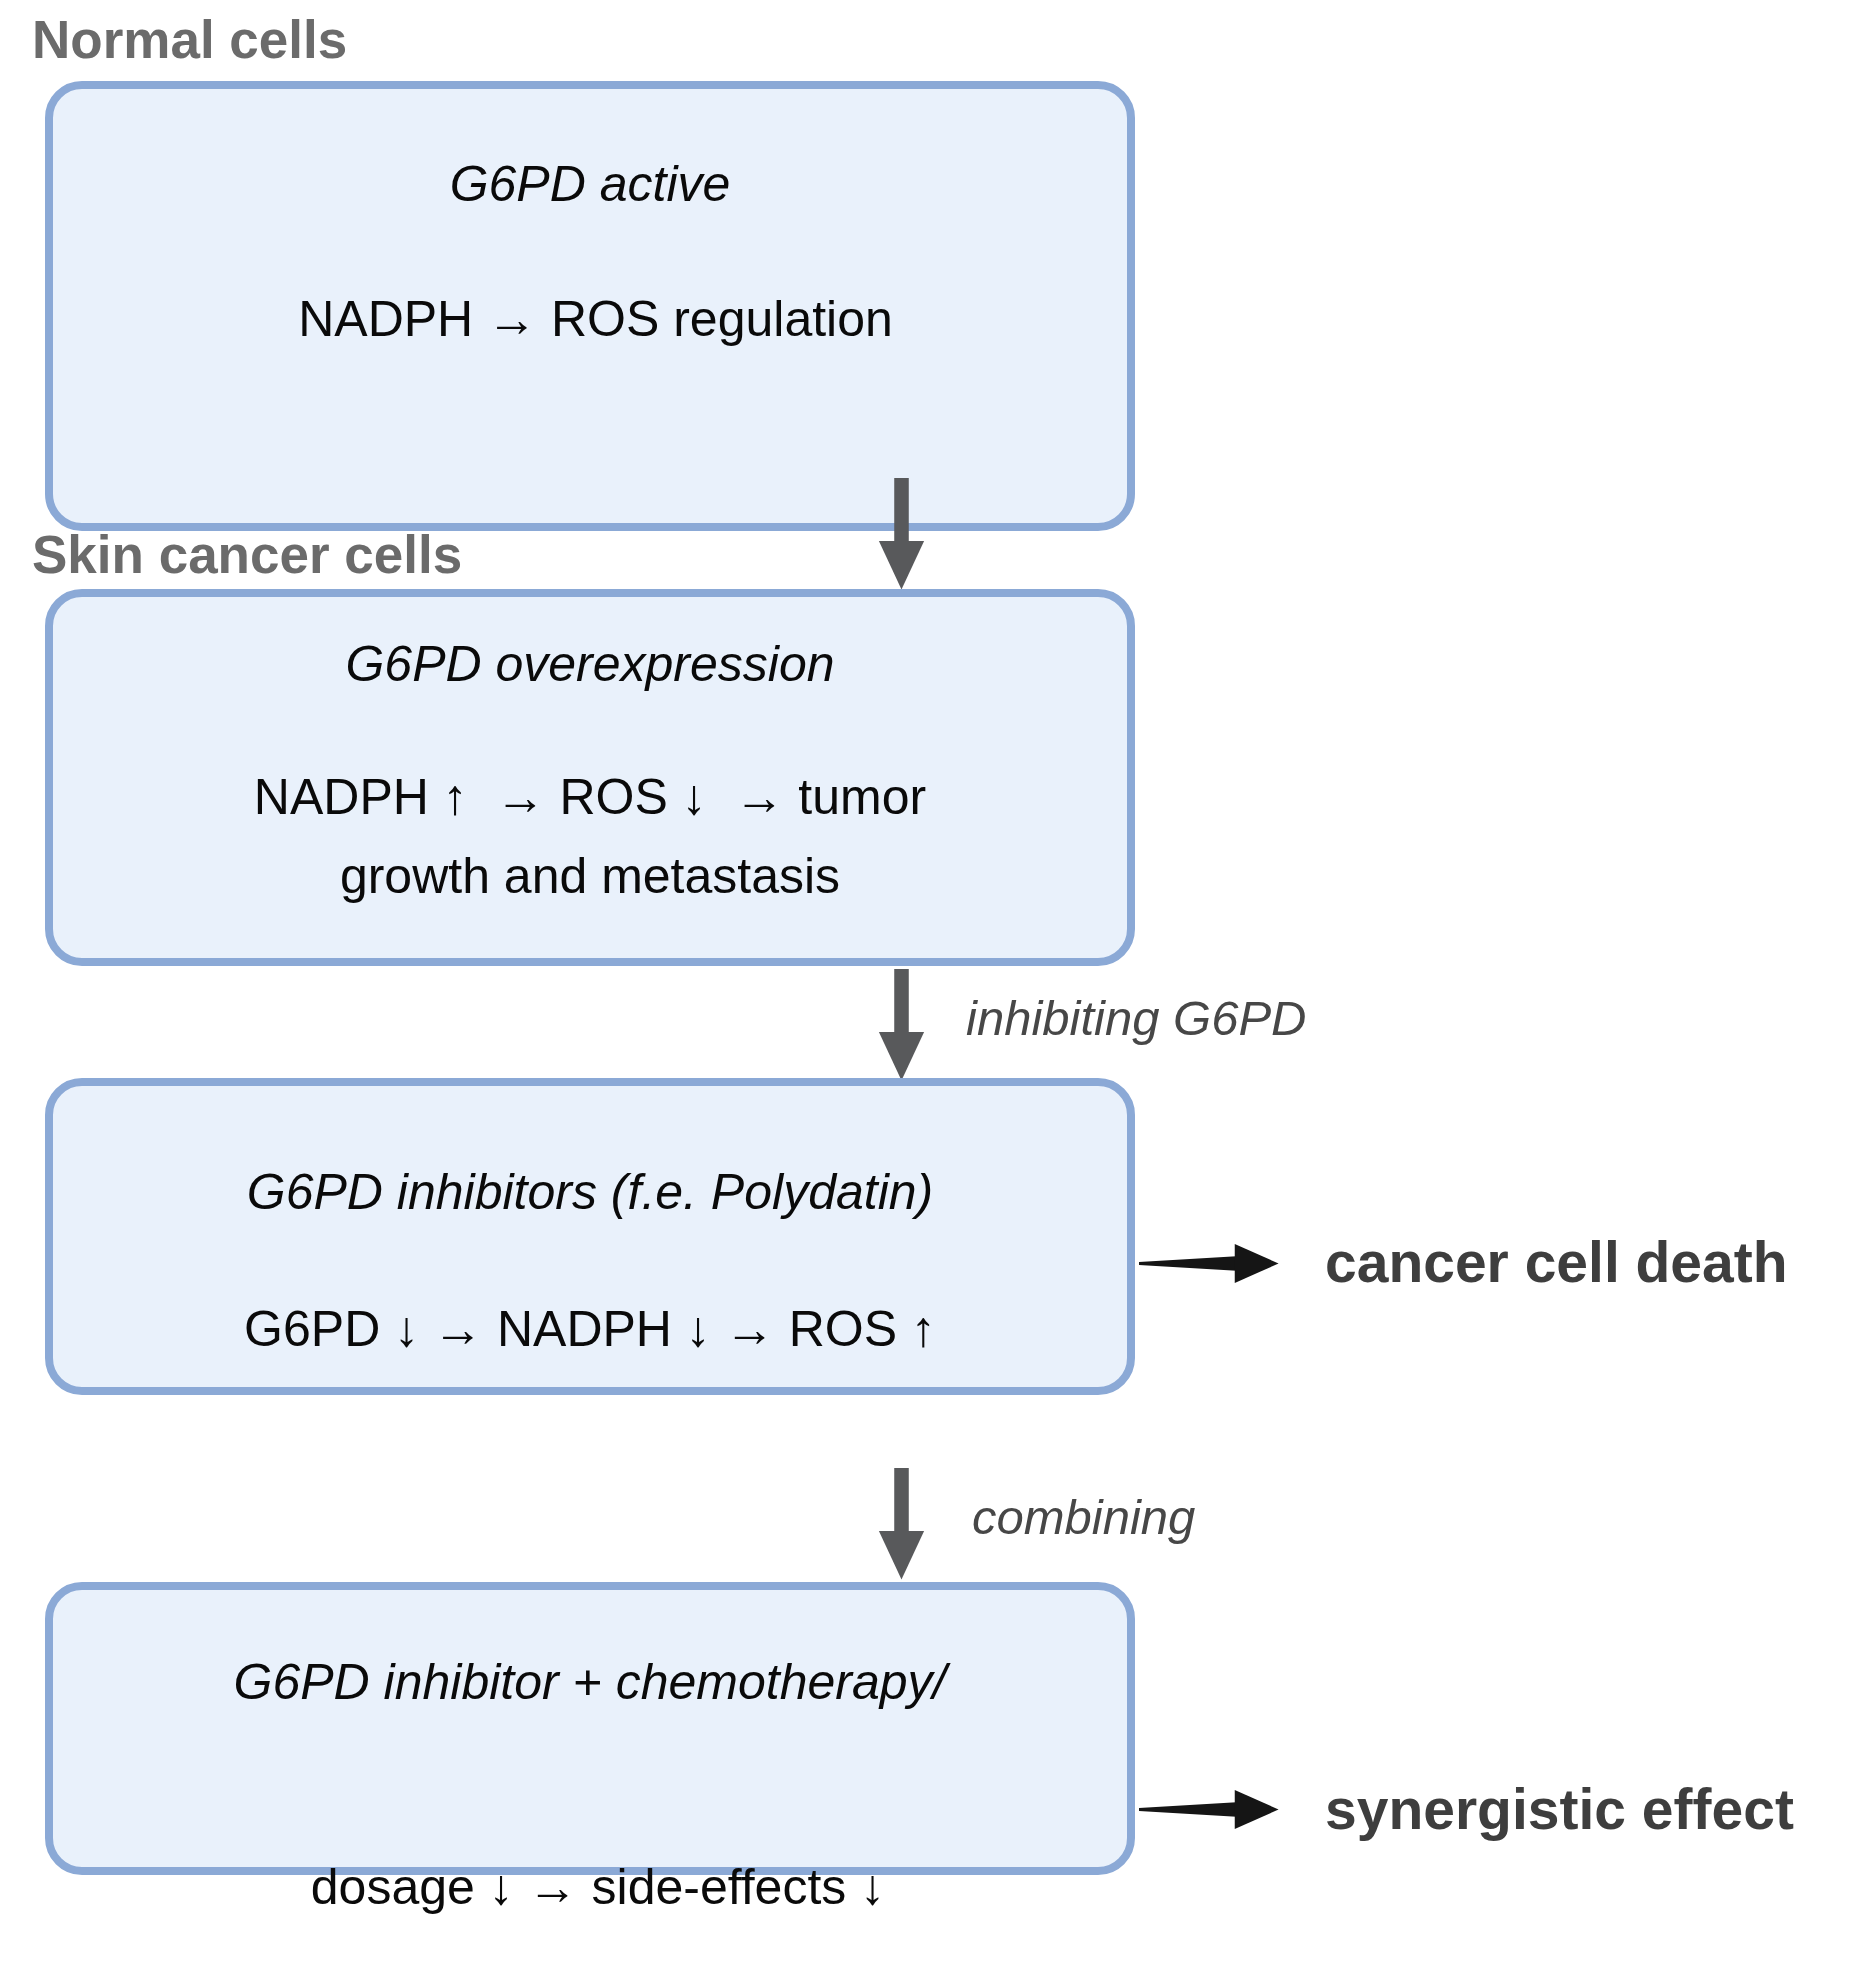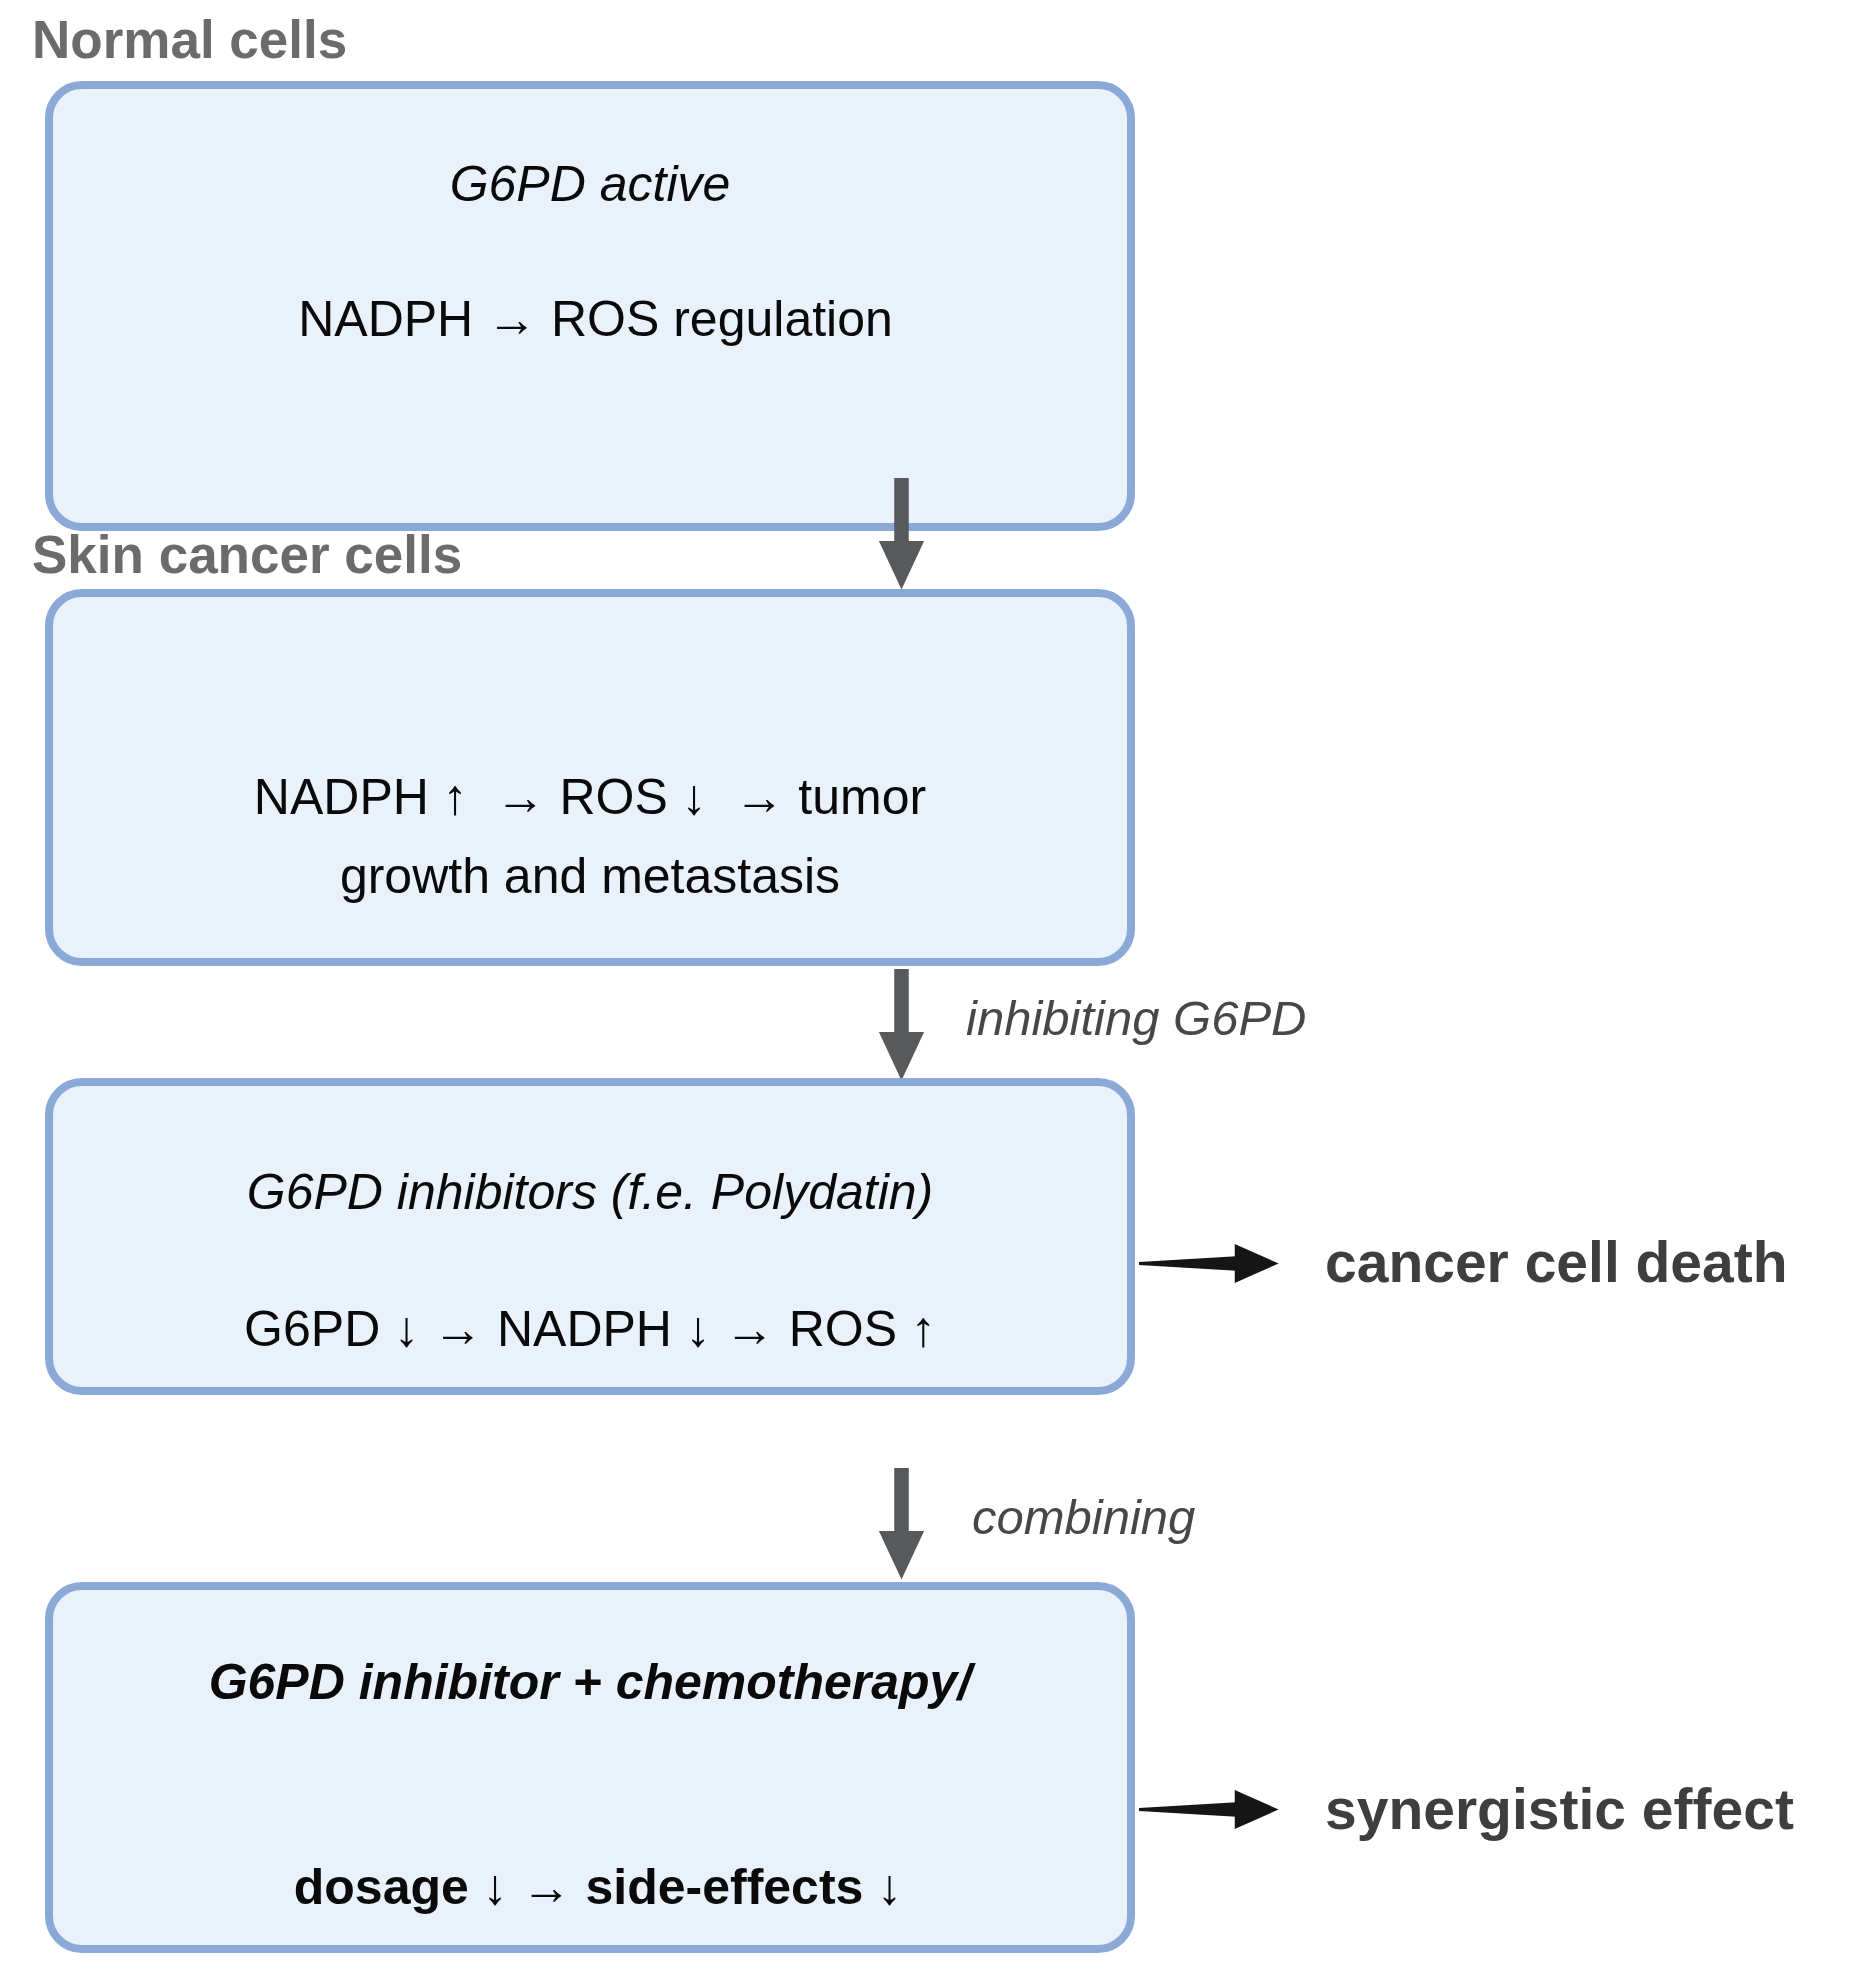--- a/index.html
+++ b/index.html
@@ -49,20 +49,21 @@
   </div>
 
   <svg class="varrow" style="left:877px;top:478px;" viewBox="0 0 60 140">
     <rect class="fillpart" x="21" y="0" width="18" height="80"></rect>
     <polygon class="fillpart" points="2,78 58,78 30,138"></polygon>
   </svg>
 
   <div class="section-label" style="left:32px;top:528px;">Skin cancer cells</div>
 
   <div class="box" style="top:589px;height:377px;">
+    <div class="boxline italic" style="top:40px;">G6PD overexpression</div>
     <div class="boxline" style="top:173px;">NADPH ↑  → ROS ↓  → tumor</div>
     <div class="boxline" style="top:252px;text-align:center;">growth and metastasis</div>
   </div>
 
   <svg class="varrow" style="left:877px;top:969px;" viewBox="0 0 60 140">
     <rect class="fillpart" x="21" y="0" width="18" height="80"></rect>
     <polygon class="fillpart" points="2,78 58,78 30,138"></polygon>
   </svg>
   <div class="annotation" style="left:966px;top:990px;">inhibiting G6PD</div>
 
@@ -76,21 +77,21 @@
     <polygon class="fillpart" points="118,11 172,35 118,59"></polygon>
   </svg>
   <div class="result-label" style="left:1325px;top:1231px;">cancer cell death</div>
 
   <svg class="varrow" style="left:877px;top:1468px;" viewBox="0 0 60 140">
     <rect class="fillpart" x="21" y="0" width="18" height="80"></rect>
     <polygon class="fillpart" points="2,78 58,78 30,138"></polygon>
   </svg>
   <div class="annotation" style="left:972px;top:1489px;">combining</div>
 
-  <div class="box" style="top:1582px;height:371px;font-weight:bold;">
+  <div class="box" style="top:1582px;height:293px;">
     <div class="boxline italic" style="top:65px;">G6PD inhibitor + chemotherapy/</div>
     <div class="boxline" style="top:270px;padding-left:16px;">dosage ↓ → side-effects ↓</div>
   </div>
 
   <svg class="harrow" style="left:1139px;top:1781px;" viewBox="0 0 175 70">
     <polygon class="fillpart" points="0,33 120,26 120,44 0,37"></polygon>
     <polygon class="fillpart" points="118,11 172,35 118,59"></polygon>
   </svg>
   <div class="result-label" style="left:1325px;top:1778px;">synergistic effect</div>
 

